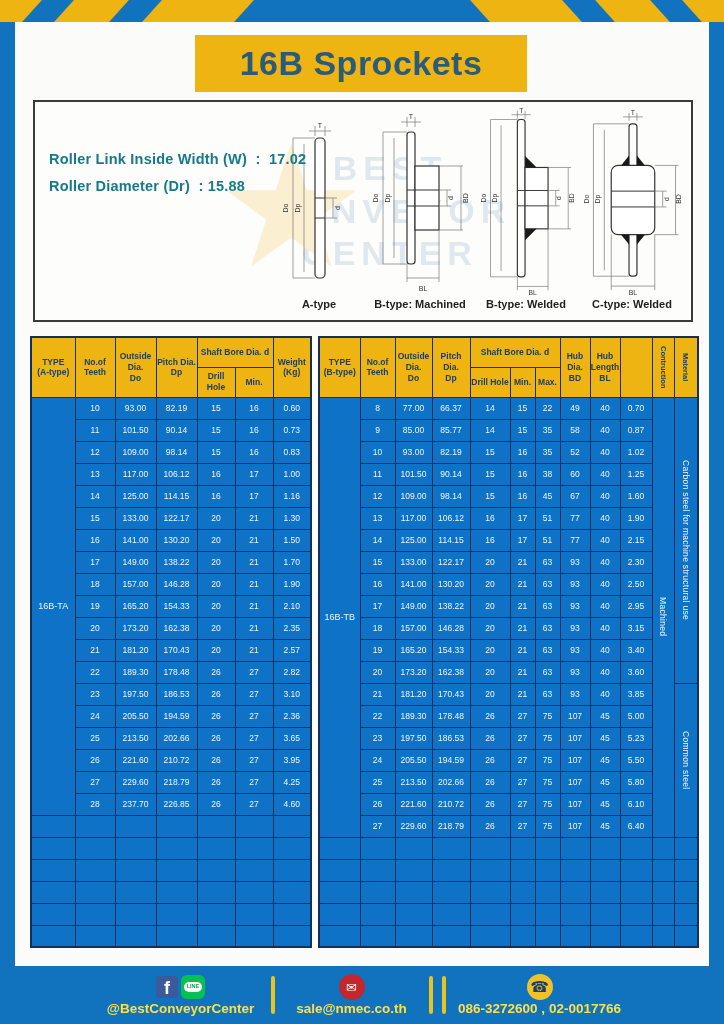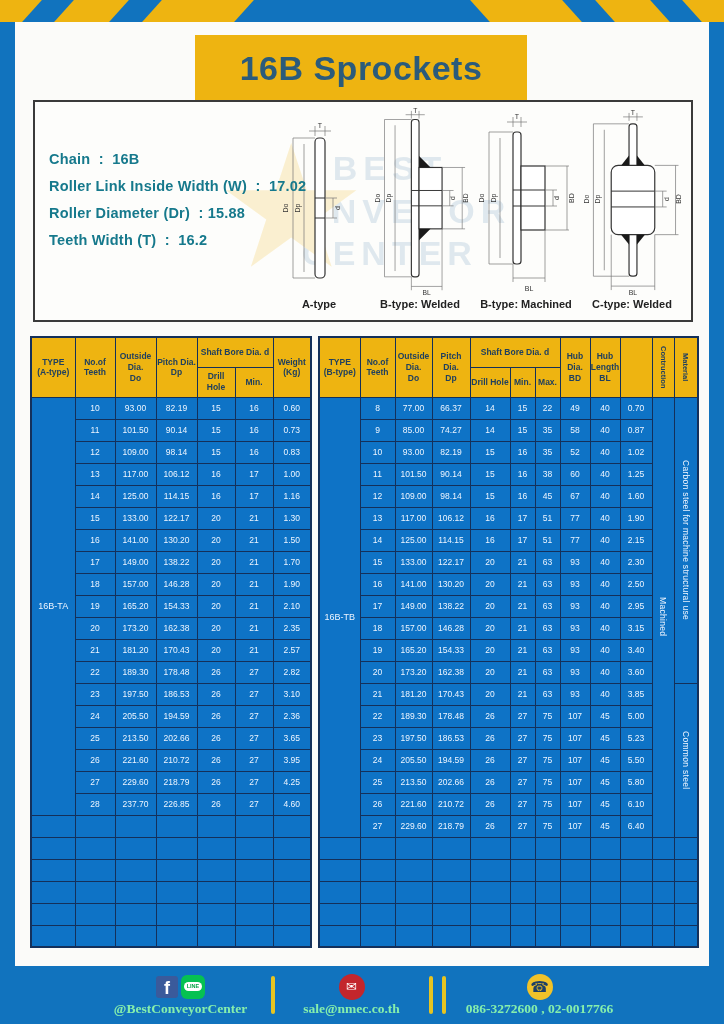--- a/index.html
+++ b/index.html
@@ -9,21 +9,21 @@
   
   .top-band{position:absolute;top:0;left:0;width:100%;height:22px;overflow:hidden;}
   .stripe{position:absolute;top:-6px;height:34px;background:#EEB411;}
   .stripe.l{transform:skewX(-42deg);}
   .stripe.r{transform:skewX(42deg);}
 
   
   .panel{position:absolute;left:15px;top:22px;width:694px;height:944px;background:#FBFBF9;}
 
   
-  .title-banner{position:absolute;left:180px;top:13px;width:332px;height:66px;background:#EEB411;
+  .title-banner{position:absolute;left:180px;top:13px;width:332px;height:57px;background:#EEB411;
     display:flex;align-items:center;justify-content:center;}
   .title-banner span{font-size:34px;font-weight:bold;color:#2B5B7B;letter-spacing:0.5px;}
 
   
   .info-box{position:absolute;left:18px;top:78px;width:656px;height:218px;background:#FDFDFB;
     border:2px solid #3a3a3a;overflow:hidden;}
   .watermark{position:absolute;left:190px;top:10px;width:330px;height:198px;opacity:.18;
     display:flex;flex-direction:column;align-items:center;justify-content:center;z-index:0;pointer-events:none;}
   .watermark .star{position:absolute;left:-10px;top:10px;font-size:170px;color:#EEB411;line-height:1;}
   .watermark .wm-line{font-size:34px;font-weight:bold;color:#5C8FB5;letter-spacing:6px;line-height:1.25;}
@@ -50,21 +50,21 @@
   .vert{writing-mode:vertical-rl;text-orientation:mixed;}
   th.vert{font-size:7.5px !important;letter-spacing:0px;}
   td.vert{font-size:7.5px;letter-spacing:.3px;}
   #tableA{left:15px;top:314px;}
   #tableB{left:303px;top:314px;}
 
   
   .footer{position:absolute;left:0;bottom:0;width:724px;height:58px;background:#1173BE;
     display:flex;align-items:center;justify-content:center;gap:9px;}
   .f-group{display:flex;flex-direction:column;align-items:center;justify-content:center;}
-  .f-text{font-size:13.5px;font-weight:bold;color:#86efac;white-space:nowrap;margin-top:1px;font-family:Liberation Serif, serif;}
+  .f-text{font-size:13.5px;font-weight:bold;color:#fde047;white-space:nowrap;margin-top:1px;}
   .f-div{width:4px;height:38px;background:#E7C420;border-radius:2px;}
   .f-icons{display:flex;align-items:center;gap:3px;height:26px;}
   .fb-icon{width:22px;height:22px;background:#3A5A9B;border-radius:3px;display:flex;align-items:flex-end;justify-content:center;}
   .fb-icon span{color:#fff;font-weight:bold;font-size:18px;line-height:20px;}
   .line-icon{width:24px;height:24px;background:#06C152;border-radius:6px;display:flex;align-items:center;justify-content:center;}
   .line-icon span{background:#fff;color:#06A546;border-radius:5px;font-size:5.5px;font-weight:bold;
     padding:2px 3px;line-height:1;}
   .mail-icon{width:26px;height:26px;background:#C3262C;border-radius:50%;display:flex;align-items:center;justify-content:center;
     color:#fff;font-size:13px;}
   .phone-icon{width:26px;height:26px;background:#F0C229;border-radius:50%;display:flex;align-items:center;justify-content:center;
@@ -93,24 +93,22 @@
 
     <div class="info-box">
       <div class="watermark">
         <span class="star">★</span>
         <span class="wm-line">BEST</span>
         <span class="wm-line">CONVEYOR</span>
         <span class="wm-line">CENTER</span>
       </div>
 
       <div class="spec-block">
-        <div class="spec-line">Chain  :  16B</div>
         <div class="spec-line">Roller Link Inside Width (W)  :  17.02</div>
         <div class="spec-line">Roller Diameter (Dr)  : 15.88</div>
-        <div class="spec-line">Teeth Width (T)  :  16.2</div>
       </div>
 
       <div class="figures">
 
         <div class="figure">
           <svg class="fig-svg" width="84" height="176" viewBox="0 0 84 176">
             <line class="dim" x1="32" y1="11" x2="54" y2="11"></line>
             <line class="dim" x1="38" y1="6" x2="38" y2="16"></line>
             <line class="dim" x1="48" y1="6" x2="48" y2="16"></line>
             <text class="dimtxt" x="43" y="8" text-anchor="middle">T</text>
@@ -122,20 +120,52 @@
             <line class="dim" x1="16" y1="18" x2="16" y2="158"></line>
             <text class="dimtxt" transform="rotate(-90 11 88)" x="11" y="88" text-anchor="middle">Do</text>
             <line class="dim" x1="27" y1="24" x2="27" y2="152"></line>
             <text class="dimtxt" transform="rotate(-90 23 88)" x="23" y="88" text-anchor="middle">Dp</text>
             <line class="dim" x1="48" y1="78" x2="60" y2="78"></line>
             <line class="dim" x1="48" y1="98" x2="60" y2="98"></line>
             <line class="dim" x1="56" y1="78" x2="56" y2="98"></line>
             <text class="dimtxt" transform="rotate(-90 63 88)" x="63" y="88" text-anchor="middle">d</text>
           </svg>
           <div class="fig-label">A-type</div>
+        </div>
+
+        <div class="figure">
+          <svg class="fig-svg" width="106" height="186" viewBox="0 0 106 186">
+            <line class="dim" x1="34" y1="12" x2="54" y2="12"></line>
+            <line class="dim" x1="40" y1="7" x2="40" y2="17"></line>
+            <line class="dim" x1="48" y1="7" x2="48" y2="17"></line>
+            <text class="dimtxt" x="44" y="9" text-anchor="middle">T</text>
+            <rect class="part" x="40" y="22" width="8" height="132" rx="3"></rect>
+            <rect class="part" x="48" y="56" width="24" height="64"></rect>
+            <line class="bore" x1="40" y1="80" x2="72" y2="80"></line>
+            <line class="bore" x1="40" y1="96" x2="72" y2="96"></line>
+            <line class="dim" x1="16" y1="22" x2="40" y2="22"></line>
+            <line class="dim" x1="16" y1="154" x2="40" y2="154"></line>
+            <line class="dim" x1="16" y1="22" x2="16" y2="154"></line>
+            <text class="dimtxt" transform="rotate(-90 11 88)" x="11" y="88" text-anchor="middle">Do</text>
+            <line class="dim" x1="27" y1="28" x2="27" y2="148"></line>
+            <text class="dimtxt" transform="rotate(-90 23 88)" x="23" y="88" text-anchor="middle">Dp</text>
+            <line class="dim" x1="72" y1="80" x2="84" y2="80"></line>
+            <line class="dim" x1="72" y1="96" x2="84" y2="96"></line>
+            <line class="dim" x1="80" y1="80" x2="80" y2="96"></line>
+            <text class="dimtxt" transform="rotate(-90 86 88)" x="86" y="88" text-anchor="middle">d</text>
+            <line class="dim" x1="72" y1="56" x2="96" y2="56"></line>
+            <line class="dim" x1="72" y1="120" x2="96" y2="120"></line>
+            <line class="dim" x1="94" y1="56" x2="94" y2="120"></line>
+            <text class="dimtxt" transform="rotate(-90 101 88)" x="101" y="88" text-anchor="middle">BD</text>
+            <line class="dim" x1="40" y1="154" x2="40" y2="172"></line>
+            <line class="dim" x1="72" y1="120" x2="72" y2="172"></line>
+            <line class="dim" x1="40" y1="168" x2="72" y2="168"></line>
+            <text class="dimtxt" x="56" y="181" text-anchor="middle">BL</text>
+          </svg>
+          <div class="fig-label">B-type: Machined</div>
         </div>
 
         <div class="figure">
           <svg class="fig-svg" width="106" height="196" viewBox="0 0 106 196">
             <line class="dim" x1="38" y1="7" x2="58" y2="7"></line>
             <line class="dim" x1="44" y1="3" x2="44" y2="11"></line>
             <line class="dim" x1="52" y1="3" x2="52" y2="11"></line>
             <text class="dimtxt" x="48" y="5.5" text-anchor="middle">T</text>
             <rect class="part" x="44" y="12" width="8" height="164" rx="3"></rect>
             <rect class="part" x="52" y="62" width="24" height="64"></rect>
@@ -156,52 +186,20 @@
             <line class="dim" x1="76" y1="62" x2="100" y2="62"></line>
             <line class="dim" x1="76" y1="126" x2="100" y2="126"></line>
             <line class="dim" x1="97" y1="62" x2="97" y2="126"></line>
             <text class="dimtxt" transform="rotate(-90 103 94)" x="103" y="94" text-anchor="middle">BD</text>
             <line class="dim" x1="44" y1="176" x2="44" y2="190"></line>
             <line class="dim" x1="76" y1="126" x2="76" y2="190"></line>
             <line class="dim" x1="44" y1="186" x2="76" y2="186"></line>
             <text class="dimtxt" x="60" y="195" text-anchor="middle">BL</text>
           </svg>
           <div class="fig-label">B-type: Welded</div>
-        </div>
-
-        <div class="figure">
-          <svg class="fig-svg" width="106" height="186" viewBox="0 0 106 186">
-            <line class="dim" x1="34" y1="12" x2="54" y2="12"></line>
-            <line class="dim" x1="40" y1="7" x2="40" y2="17"></line>
-            <line class="dim" x1="48" y1="7" x2="48" y2="17"></line>
-            <text class="dimtxt" x="44" y="9" text-anchor="middle">T</text>
-            <rect class="part" x="40" y="22" width="8" height="132" rx="3"></rect>
-            <rect class="part" x="48" y="56" width="24" height="64"></rect>
-            <line class="bore" x1="40" y1="80" x2="72" y2="80"></line>
-            <line class="bore" x1="40" y1="96" x2="72" y2="96"></line>
-            <line class="dim" x1="16" y1="22" x2="40" y2="22"></line>
-            <line class="dim" x1="16" y1="154" x2="40" y2="154"></line>
-            <line class="dim" x1="16" y1="22" x2="16" y2="154"></line>
-            <text class="dimtxt" transform="rotate(-90 11 88)" x="11" y="88" text-anchor="middle">Do</text>
-            <line class="dim" x1="27" y1="28" x2="27" y2="148"></line>
-            <text class="dimtxt" transform="rotate(-90 23 88)" x="23" y="88" text-anchor="middle">Dp</text>
-            <line class="dim" x1="72" y1="80" x2="84" y2="80"></line>
-            <line class="dim" x1="72" y1="96" x2="84" y2="96"></line>
-            <line class="dim" x1="80" y1="80" x2="80" y2="96"></line>
-            <text class="dimtxt" transform="rotate(-90 86 88)" x="86" y="88" text-anchor="middle">d</text>
-            <line class="dim" x1="72" y1="56" x2="96" y2="56"></line>
-            <line class="dim" x1="72" y1="120" x2="96" y2="120"></line>
-            <line class="dim" x1="94" y1="56" x2="94" y2="120"></line>
-            <text class="dimtxt" transform="rotate(-90 101 88)" x="101" y="88" text-anchor="middle">BD</text>
-            <line class="dim" x1="40" y1="154" x2="40" y2="172"></line>
-            <line class="dim" x1="72" y1="120" x2="72" y2="172"></line>
-            <line class="dim" x1="40" y1="168" x2="72" y2="168"></line>
-            <text class="dimtxt" x="56" y="181" text-anchor="middle">BL</text>
-          </svg>
-          <div class="fig-label">B-type: Machined</div>
         </div>
 
         <div class="figure">
           <svg class="fig-svg" width="106" height="190" viewBox="0 0 106 190">
             <line class="dim" x1="44" y1="9" x2="64" y2="9"></line>
             <line class="dim" x1="50" y1="5" x2="50" y2="13"></line>
             <line class="dim" x1="58" y1="5" x2="58" y2="13"></line>
             <text class="dimtxt" x="54" y="7" text-anchor="middle">T</text>
             <rect class="part" x="50" y="16" width="8" height="154" rx="3"></rect>
             <rect class="part" x="32" y="58" width="44" height="70" rx="7"></rect>
@@ -528,21 +526,21 @@
             <td>22</td>
             <td>49</td>
             <td>40</td>
             <td>0.70</td>
             <td rowspan="20" class="vert">Machined</td>
             <td rowspan="13" class="vert">Carbon steel for machine structural use</td>
           </tr>
           <tr>
             <td>9</td>
             <td>85.00</td>
-            <td>74.27</td>
+            <td>85.77</td>
             <td>14</td>
             <td>15</td>
             <td>35</td>
             <td>58</td>
             <td>40</td>
             <td>0.87</td>
           </tr>
           <tr>
             <td>10</td>
             <td>93.00</td>

